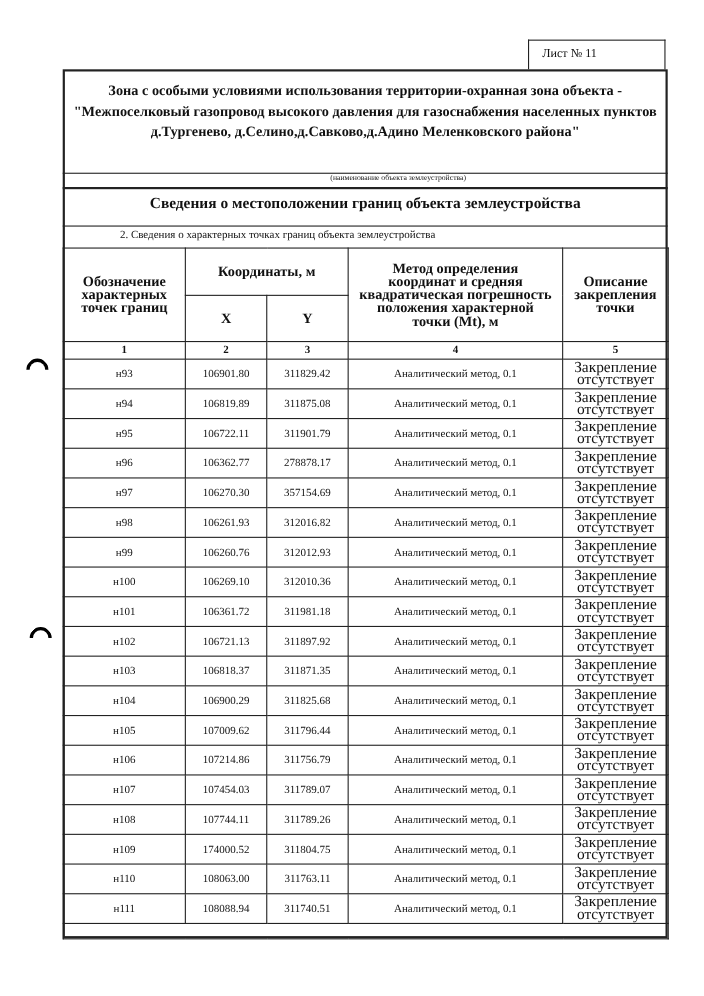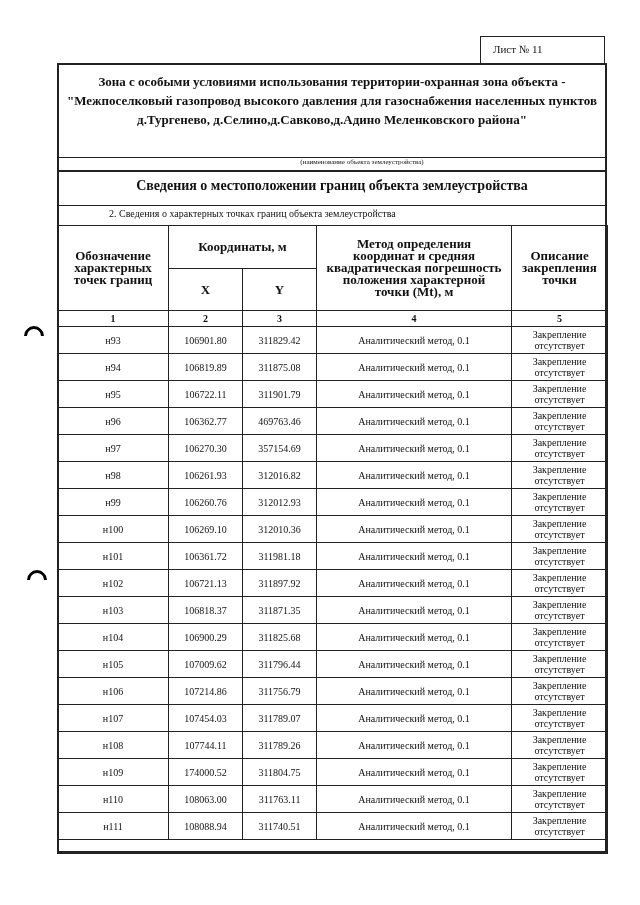--- a/index.html
+++ b/index.html
@@ -21,21 +21,21 @@
   .subheading { left:61px; top:208px; font-size:10px;margin-left:48px; }
   table.pts { position:absolute; left:57px; top:225px; width:550px;
     border-collapse:collapse; table-layout:fixed; font-size:10px; }
   table.pts td, table.pts th { border:1px solid #222; text-align:center;
     vertical-align:middle; padding:0; }
   table.pts th { font-weight:bold; font-size:13px; line-height:12px;margin-left:45px; }
   tr.h1 th { height:42px; }
   tr.h2 th { height:41px; }
   tr.num td { height:15px; font-weight:bold; font-size:10px; }
   tr.row td { height:26px; }
-  td.desc { font-size:10px; line-height:11px; }
+  td.desc { font-size:14px; line-height:11px; }
   tr.empty td { height:13px; }
   .punch { width:20px; height:20px; border:3.5px solid #000; border-radius:50%;
     border-bottom-color:transparent; border-left-color:transparent;
     transform:rotate(-45deg); box-sizing:border-box; }
 </style>
 </head>
 <body>
 
 <div class="abs punch" style="left:24px; top:326px;"></div>
 <div class="abs punch" style="left:27px; top:570px;"></div>
@@ -101,21 +101,21 @@
       <tr class="row">
         <td>н95</td>
         <td>106722.11</td>
         <td>311901.79</td>
         <td>Аналитический метод, 0.1</td>
         <td class="desc">Закрепление отсутствует</td>
       </tr>
       <tr class="row">
         <td>н96</td>
         <td>106362.77</td>
-        <td>469763.46</td>
+        <td>278878.17</td>
         <td>Аналитический метод, 0.1</td>
         <td class="desc">Закрепление отсутствует</td>
       </tr>
       <tr class="row">
         <td>н97</td>
         <td>106270.30</td>
         <td>357154.69</td>
         <td>Аналитический метод, 0.1</td>
         <td class="desc">Закрепление отсутствует</td>
       </tr>

